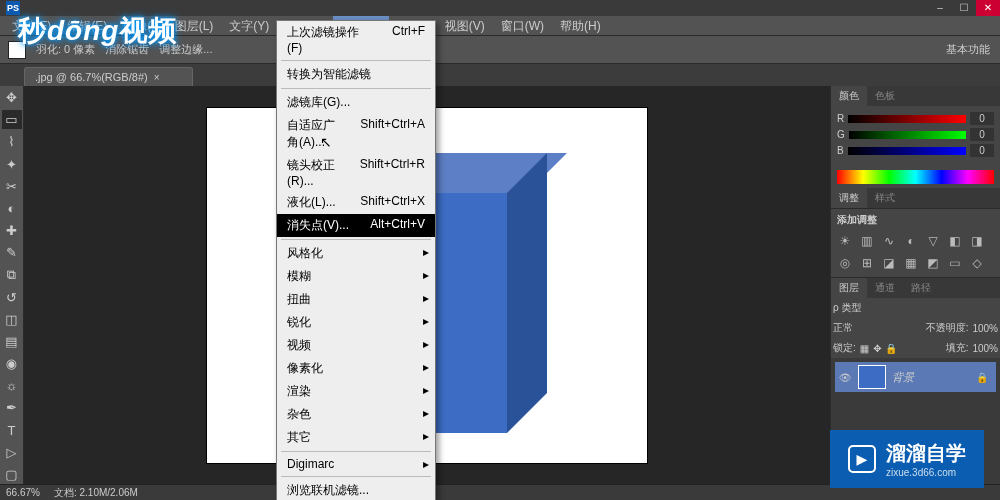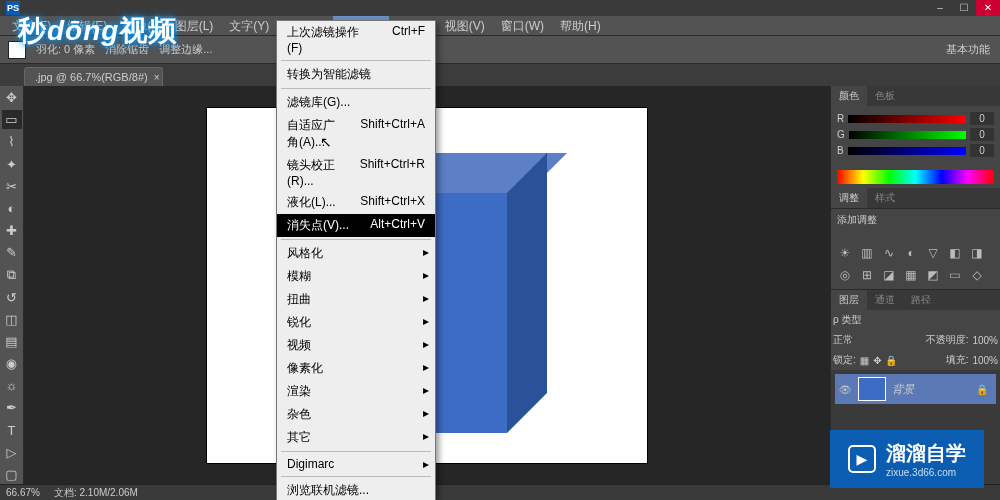--- a/index.html
+++ b/index.html
@@ -9,21 +9,21 @@
 .menubar { background: #535353; height: 20px; display: flex; padding-left: 4px; border-bottom: 1px solid #2a2a2a; }
 .menubar .mitem { padding: 2px 8px; font-size: 12px; cursor: default; }
 .menubar .mitem.active { background: #6a8fc5; color: #fff; }
 .window-controls { position: absolute; top: 0; right: 0; display: flex; }
 .window-controls div { width: 24px; height: 16px; background: #3a3a3a; text-align: center; font-size: 10px; line-height: 16px; }
 .window-controls div:last-child { background: #c03; color:#fff; }
 .options-bar { background: #535353; height: 28px; border-bottom: 1px solid #2a2a2a; display: flex; align-items: center; padding-left: 8px; gap: 10px; font-size: 11px; }
 .options-bar .swatch { width: 18px; height: 18px; background: #fff; border: 1px solid #222; }
 .options-bar .right { margin-left: auto; margin-right: 10px; display:flex; gap:8px; align-items:center;}
 .tab-bar { background: #3c3c3c; height: 22px; display: flex; align-items: flex-end; padding-left: 24px; }
-.tab { background: #535353; padding: 3px 2px 3px 10px; font-size: 11px; border-top: 1px solid #666; border-left: 1px solid #666; border-right: 1px solid #666; border-radius: 3px 3px 0 0; display:flex; align-items:center; gap:6px;}
+.tab { background: #535353; padding: 3px 32px 3px 10px; font-size: 11px; border-top: 1px solid #666; border-left: 1px solid #666; border-right: 1px solid #666; border-radius: 3px 3px 0 0; display:flex; align-items:center; gap:6px;}
 .tab .close { font-size:10px; }
 .main { display: flex; height: 398px; }
 .toolbox { width: 24px; background: #535353; border-right: 1px solid #2a2a2a; display: flex; flex-direction: column; padding-top: 2px; gap: 3px; align-items: center; }
 .toolbox .tool { width: 20px; height: 20px; display: flex; align-items: center; justify-content: center; font-size: 13px; color: #ccc; cursor: default; }
 .toolbox .tool.sel { background: #2a2a2a; }
 .canvas-area { flex: 1; background: #262626; display: flex; align-items: center; justify-content: center; position: relative; }
 .canvas { width: 440px; height: 355px; background: #fff; box-shadow: 0 0 0 1px #000; display:flex; align-items:center; justify-content:center; position:relative; }
 
 .cube { position: absolute; left: 80px; top: 45px; width: 280px; height: 280px; }
 .cube .top { position: absolute; left: 40px; top: 0; width: 220px; height: 40px; background: #5c7fc5; transform: skewX(-45deg); }
@@ -34,21 +34,21 @@
 .panel-tabs span { padding: 3px 8px; background:#454545; }
 .panel-tabs span.inactive { background:#383838; color:#888;}
 .color-panel { padding: 6px; }
 .slider-row { display:flex; align-items:center; gap:4px; margin-bottom:3px;}
 .slider-row .track { flex:1; height:8px; background: linear-gradient(to right,#000,#f00); }
 .slider-row .track.g { background: linear-gradient(to right,#000,#0f0);}
 .slider-row .track.b { background: linear-gradient(to right,#000,#00f);}
 .slider-row .val { width:24px; background:#333; text-align:center; font-size:10px; padding:1px 0;}
 .spectrum { height:14px; background: linear-gradient(to right, red, yellow, lime, cyan, blue, magenta, red); margin:4px 6px;}
 .adjust-panel { padding:4px 6px; border-top:1px solid #2a2a2a;}
-.adjust-title { margin-bottom:16px;}
+.adjust-title { margin-bottom:4px;font-weight:bold;}
 .adjust-icons { display:flex; flex-wrap:wrap; gap:6px; padding:2px 0;}
 .adjust-icons span { width:16px; height:16px; display:flex; align-items:center; justify-content:center; font-size:12px; color:#bbb;}
 .layers-panel { border-top:1px solid #2a2a2a; flex:1; display:flex; flex-direction:column;}
 .layers-body { flex:1; background:#3a3a3a; padding:4px;}
 .layer-row { display:flex; align-items:center; background:#5b7ab5; padding:3px; gap:6px;}
 .layer-row .eye { width:14px; text-align:center;}
 .layer-row .thumb { width:28px; height:24px; background:#3d6cc5; border:1px solid #fff;}
 .layer-row .lname { font-size:11px; font-style: italic; }
 .layer-row .lock { margin-left:auto; margin-right:4px; font-size:10px;}
 .layer-controls { padding:3px 2px; display:flex; gap:4px; align-items:center; font-size:10px;}

